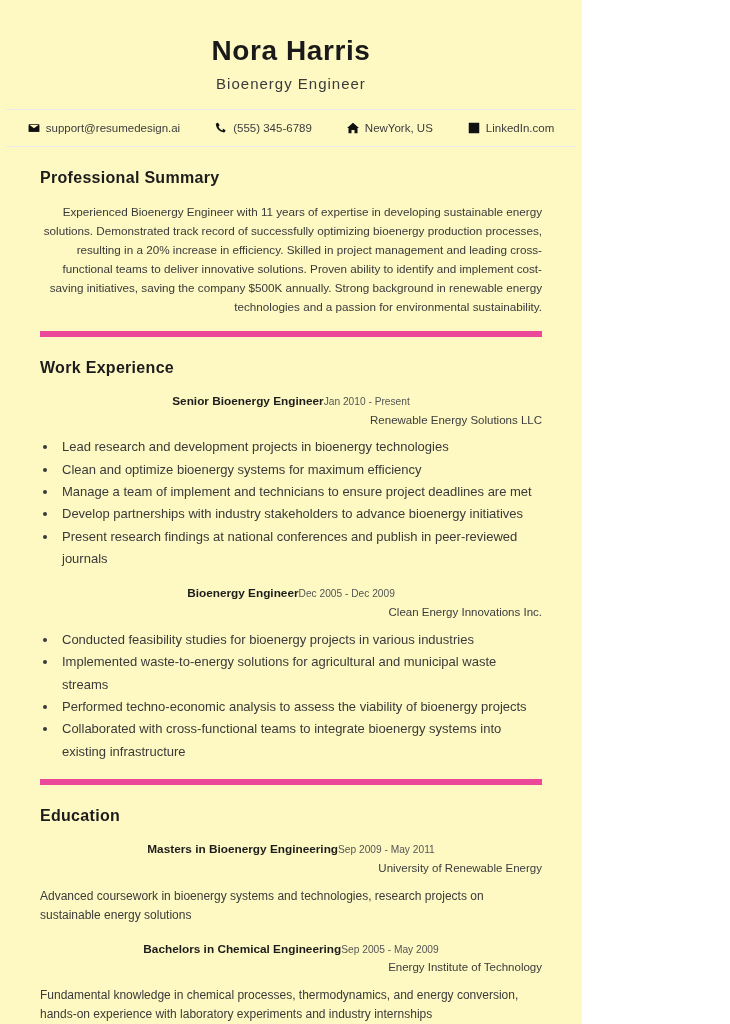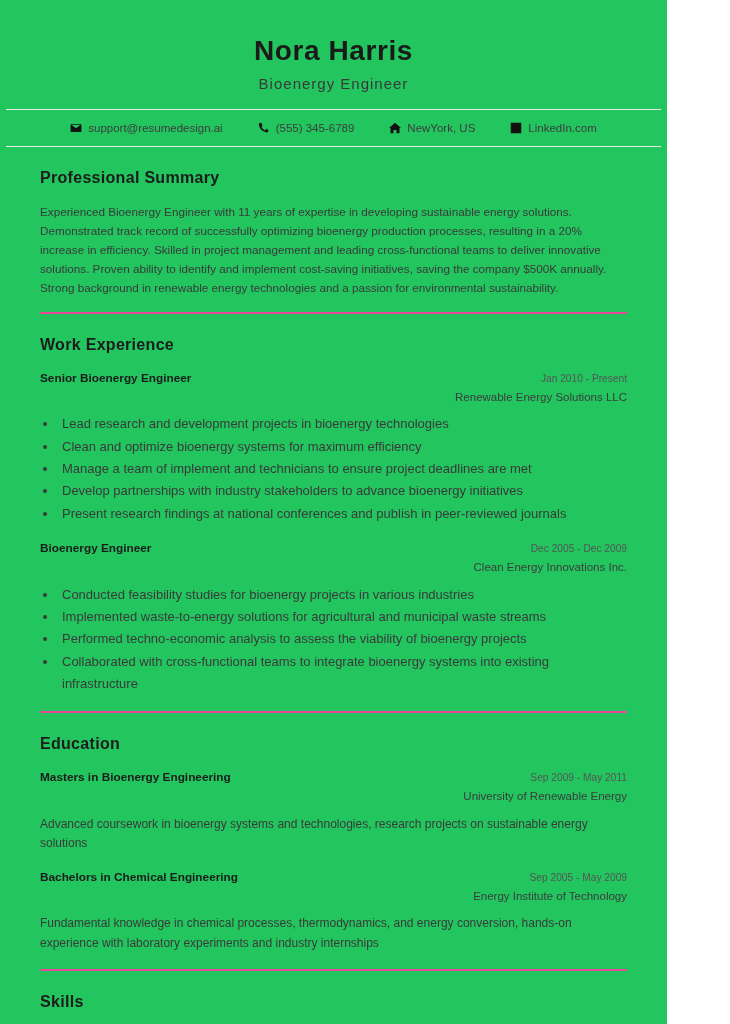--- a/index.html
+++ b/index.html
@@ -7,23 +7,23 @@
   html, body {
     width: 730px;
     height: 1024px;
     background: #ffffff;
     font-family: "Liberation Sans", sans-serif;
     color: #2b2b2b;
     overflow: hidden;
   }
   .page {
     position: relative;
-    width: 667px;
+    width: 582px;
     height: 1024px;
-    background: #22c55e;
+    background: #fef9c3;
   }
 
   
   .header {
     padding: 34px 40px 16px 40px;
     text-align: center;
   }
   .name {
     font-size: 28px;
     font-weight: bold;
@@ -65,46 +65,46 @@
     width: 12px;
     height: 12px;
     color: #111;
     flex: 0 0 auto;
   }
   .contact-item .ico svg { display: block; }
 
   
   .body { padding: 0 40px; }
 
-  .section { padding: 22px 0 14px 0; border-bottom: 2px solid #ec4899; }
+  .section { padding: 22px 0 14px 0; border-bottom: 6px solid #ec4899; }
   .section:last-child { border-bottom: none; }
 
   .section-title {
     font-size: 16px;
     font-weight: bold;
     letter-spacing: 0.3px;
     color: #1c1c1c;
     margin-bottom: 16px;
   }
 
   .summary-text {
     font-size: 11.7px;
     line-height: 1.62;
     color: #3a3a3a;
-    text-align: left;
+    text-align: right;
   }
 
   
   .entry { margin-bottom: 15px; }
   .entry:last-child { margin-bottom: 2px; }
 
   .entry-head {
     display: flex;
     align-items: baseline;
-    justify-content: space-between;
+    justify-content: center;
     gap: 0;
   }
   .entry-role {
     font-size: 11.8px;
     font-weight: bold;
     color: #1c1c1c;
     line-height: 1.5;
   }
   .entry-date {
     font-size: 10.2px;

